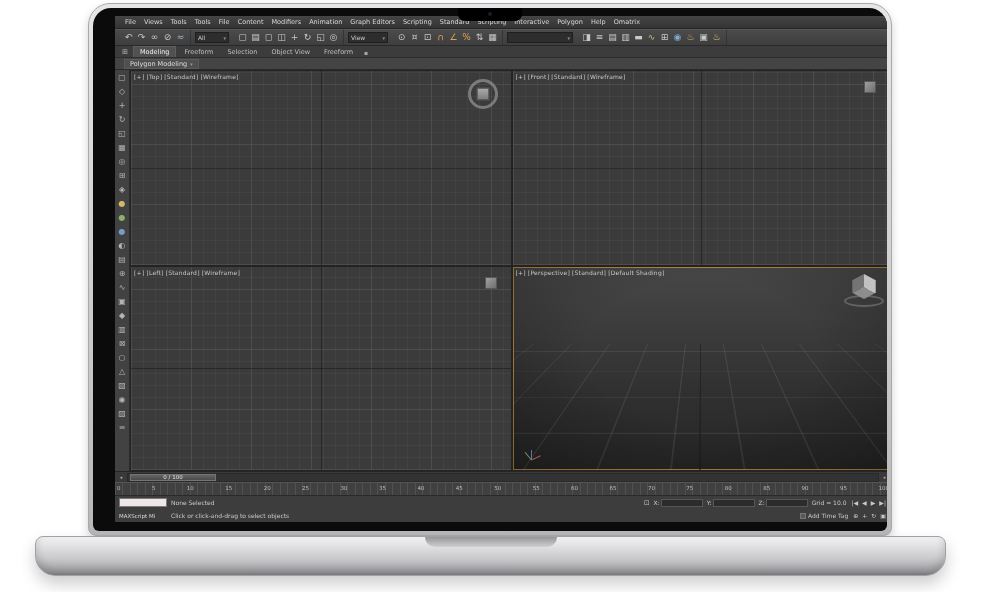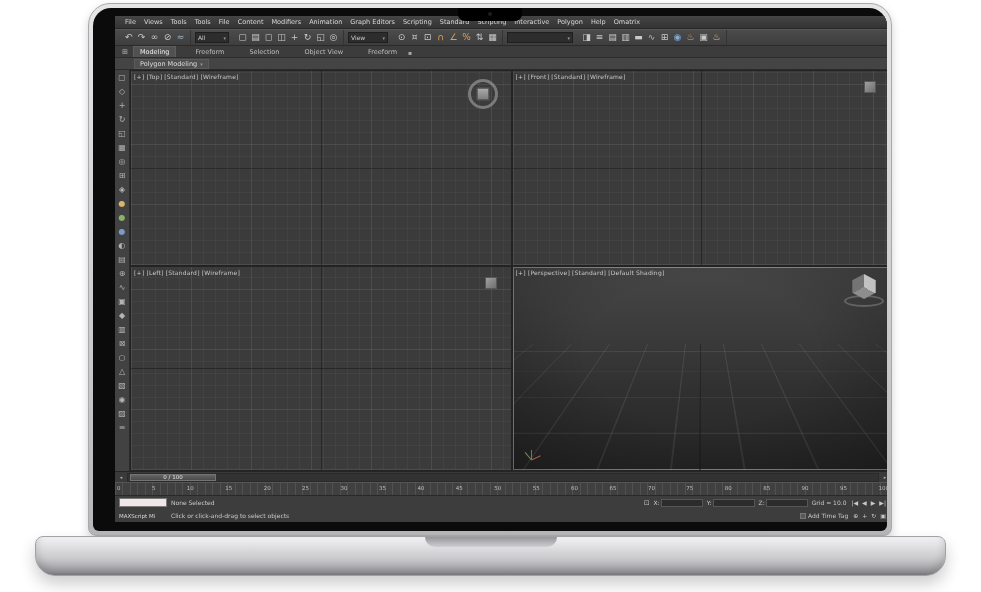--- a/index.html
+++ b/index.html
@@ -41,27 +41,27 @@
   .tb-icon{font-size:9px;line-height:15px;color:#c9c9c9;width:13px;text-align:center;cursor:default;}
   .combo{height:11px;background:#2d2d2d;border:1px solid #1f1f1f;color:#cccccc;
     font-size:6px;display:flex;align-items:center;justify-content:space-between;
     padding:0 2px;margin:0 4px;}
   .combo .caret{font-size:5px;color:#969696;margin-left:2px;}
   .combo.small{width:34px;} .combo.mid{width:40px;} .combo.wide{width:66px;}
 
   .ribbon-tabs{height:12px;background:#3c3c3c;border-bottom:1px solid #2d2d2d;
     display:flex;align-items:flex-end;padding:0 4px;gap:2px;flex:0 0 auto;}
   .ribbon-launcher{font-size:7px;color:#b8b8b8;padding:0 3px 1px;}
-  .tabs-host{display:flex;align-items:flex-end;gap:13px;}
+  .tabs-host{display:flex;align-items:flex-end;gap:2px;}
   .ribbon-tab{font-size:6.5px;color:#bfbfbf;padding:1px 6px;cursor:default;white-space:nowrap;}
   .ribbon-tab.active{background:#515151;color:#efefef;border:1px solid #5e5e5e;border-bottom:none;}
   .ribbon-end-icon{font-size:6px;color:#a8a8a8;padding:0 3px 1px;}
 
   .ribbon-sub{height:12px;background:#444444;border-bottom:1px solid #2a2a2a;
-    display:flex;align-items:center;padding:0 19px;flex:0 0 auto;}
+    display:flex;align-items:center;padding:0 9px;flex:0 0 auto;}
   .sub-tab{font-size:6.5px;color:#dddddd;background:#4f4f4f;border:1px solid #5b5b5b;
     height:10px;display:flex;align-items:center;gap:3px;padding:0 5px;cursor:default;}
   .sub-tab .caret{font-size:5px;color:#9a9a9a;}
 
   .workspace{flex:1 1 auto;display:flex;min-height:0;}
   .left-strip{width:15px;background:#424242;border-right:1px solid #2b2b2b;
     display:flex;flex-direction:column;align-items:center;padding-top:1px;overflow:hidden;flex:0 0 auto;}
   .ls-icon{font-size:8px;line-height:14px;color:#b4b4b4;cursor:default;}
 
   .viewports{flex:1;display:grid;grid-template-columns:50% 1fr;grid-template-rows:48.5% 1fr;

